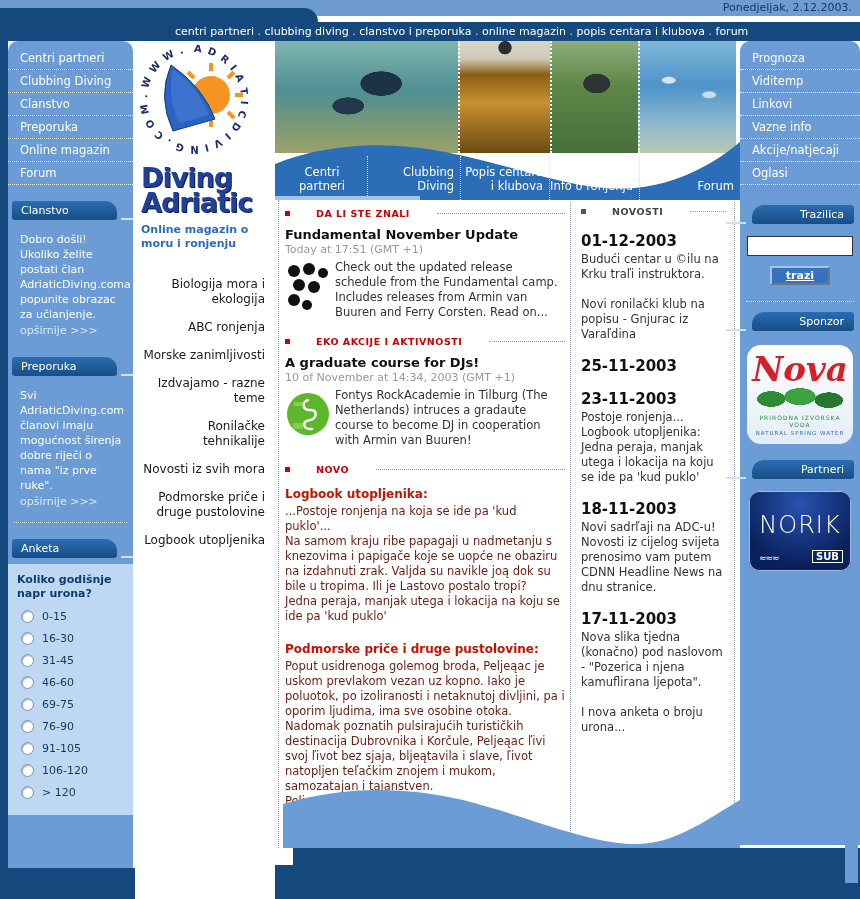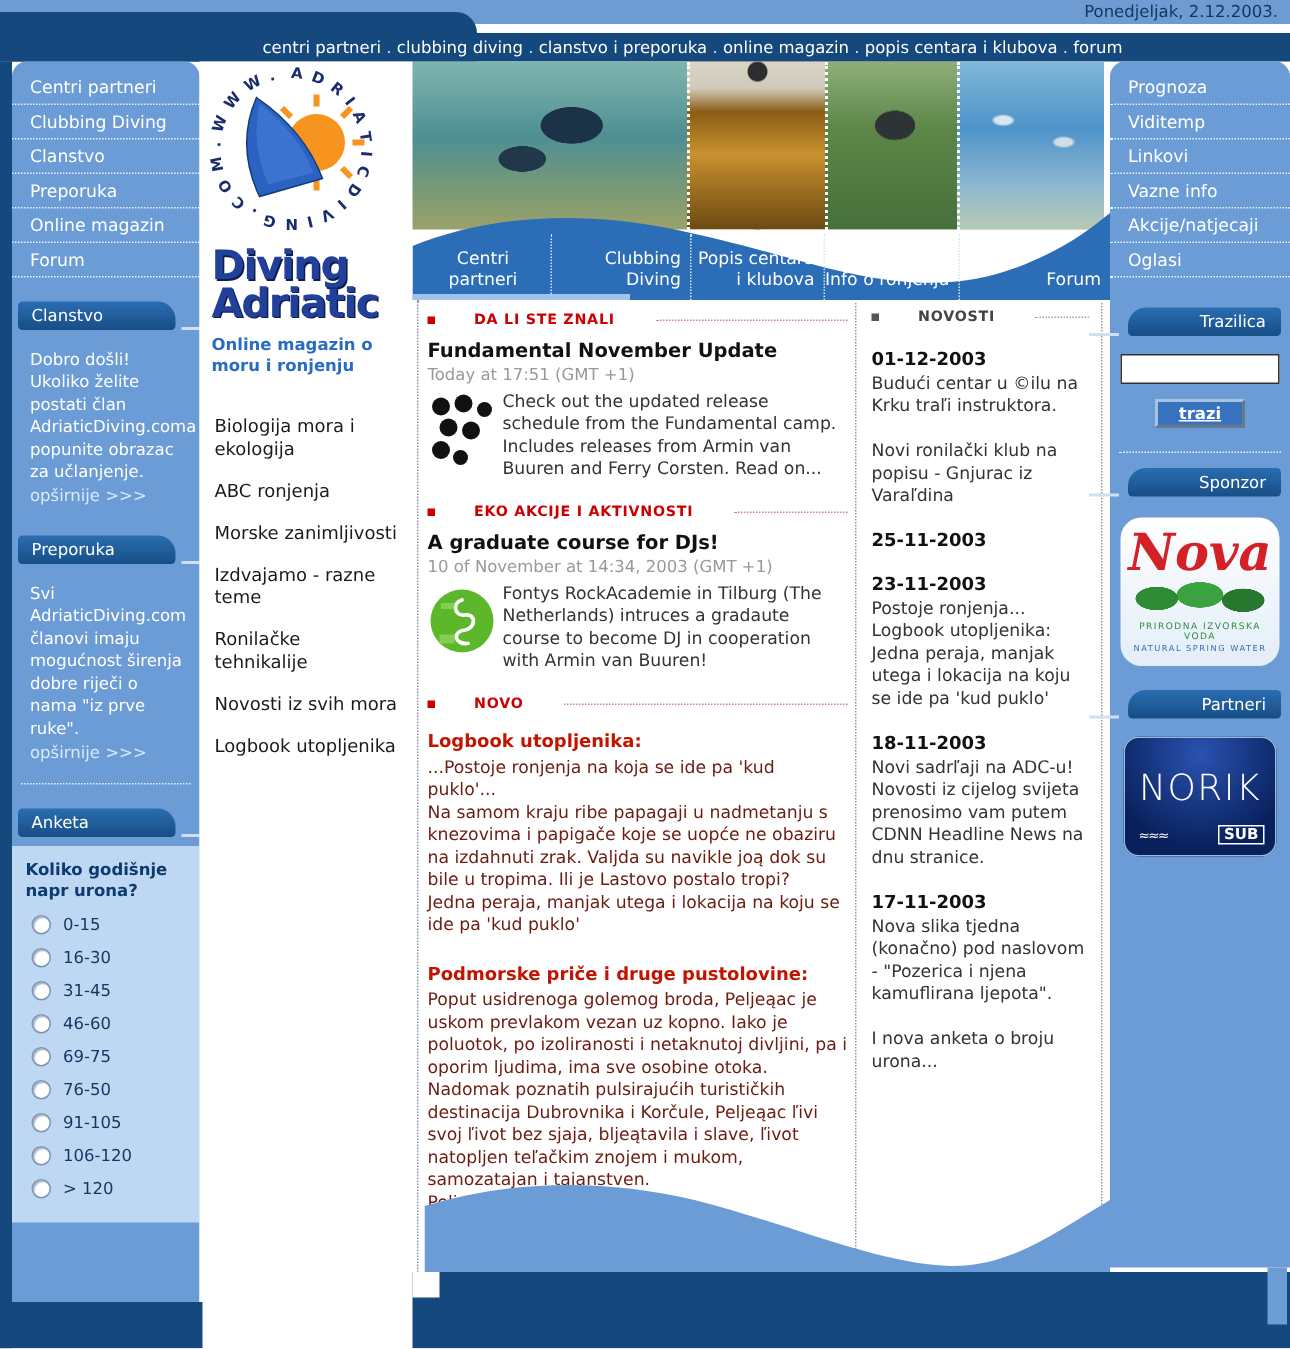--- a/index.html
+++ b/index.html
@@ -28,21 +28,21 @@
   .anketa .q{font-size:11px;font-weight:bold;color:#0d3a70;line-height:14px;}
   .opt{display:flex;align-items:center;margin-top:9px;font-size:11px;color:#16355e;cursor:pointer;}
   .radio{width:11px;height:11px;border-radius:50%;background:#fff;border:1px solid #7e93ad;
          box-shadow:inset 1px 1px 1px #9fb2c8;margin:0 8px 0 4px;flex:none;}
   
   .logocol{position:absolute;left:133px;top:41px;width:142px;height:858px;background:#fff;}
   .brand-title{padding:2px 0 0 8px;font-size:27px;line-height:25px;font-weight:bold;color:#20409a;
                letter-spacing:-1px;text-shadow:1px 1px 0 #101c4d;}
   .brand-sub{padding:8px 0 0 8px;font-size:11px;font-weight:bold;color:#2a6cc0;line-height:14px;width:125px;}
   .topic-menu{margin-top:26px;}
-  .topic-menu .ti{padding:0 10px 13px 10px;font-size:12px;color:#1a1a1a;line-height:15px;cursor:pointer;}
+  .topic-menu .ti{padding:0 10px 13px 10px;font-size:12px;color:#1a1a1a;line-height:15px;cursor:pointer;text-align:right;}
   
   .photos{position:absolute;left:275px;top:41px;width:465px;height:112px;display:flex;}
   .ph{height:112px;}
   .ph + .ph{border-left:2px dotted #fff;}
   .ph1{width:183px;background:
        radial-gradient(ellipse 34px 20px at 58% 38%, #1c3347 0 60%, transparent 62%),
        radial-gradient(ellipse 26px 14px at 40% 58%, #20384a 0 60%, transparent 62%),
        linear-gradient(180deg,#7fb5b0 0%,#4e8f92 45%,#7c9a74 78%,#9aa26b 100%);}
   .ph2{width:90px;background:
        radial-gradient(circle 7px at 50% 6%, #2e2e2e 0 90%, transparent),
@@ -76,21 +76,21 @@
   .art-title{margin-top:8px;font-size:13px;font-weight:bold;color:#111;cursor:pointer;}
   .art-date{font-size:11px;color:#999;margin-top:1px;}
   .art-row{display:flex;margin-top:4px;}
   .art-icon{flex:none;width:50px;padding-top:2px;}
   .art-body{font-size:11.5px;color:#333;line-height:15px;}
   .novo-h{margin-top:12px;font-size:12px;font-weight:bold;color:#c31400;cursor:pointer;}
   .novo-b{margin-top:3px;font-size:11.5px;color:#6b1d12;line-height:15px;white-space:pre-line;}
   
   .news{position:absolute;left:570px;top:202px;width:165px;box-sizing:border-box;
         border-left:1px dotted #8897ab;border-right:1px dotted #8897ab;padding:0 8px 20px 10px;min-height:655px;}
-  .news-date{margin-top:15px;font-size:12px;font-weight:bold;color:#111;}
+  .news-date{margin-top:15px;font-size:15px;font-weight:bold;color:#111;}
   .news-text{margin-top:2px;font-size:11.5px;color:#333;line-height:15px;white-space:pre-line;}
   
   .rsb{position:absolute;left:740px;top:41px;width:120px;height:804px;background:#6c9cd6;border-radius:10px 10px 0 0;}
   .side-tab-r{margin:20px 6px 6px auto;width:92px;height:19px;background:linear-gradient(#2a6db1,#174e86);
               border-radius:12px 3px 3px 3px;color:#fff;font-size:11px;line-height:19px;
               text-align:right;padding-right:10px;position:relative;}
   .side-tab-r::before{content:"";position:absolute;left:-26px;bottom:0;width:20px;height:2px;background:#cfe0f4;}
   .search-input{display:block;margin:12px auto 0;width:98px;height:16px;border:1px solid #333;background:#fff;font-size:11px;padding:1px 3px;}
   .search-btn{display:block;margin:10px auto 0;background:#3672bd;color:#fff;font-weight:bold;font-size:11px;
               text-decoration:underline;border:2px outset #a9c2e0;padding:1px 14px;cursor:pointer;
@@ -172,21 +172,21 @@
       <div class="opt">
           <span class="radio"></span>
           <span>46-60</span>
         </div>
       <div class="opt">
           <span class="radio"></span>
           <span>69-75</span>
         </div>
       <div class="opt">
           <span class="radio"></span>
-          <span>76-50</span>
+          <span>76-90</span>
         </div>
       <div class="opt">
           <span class="radio"></span>
           <span>91-105</span>
         </div>
       <div class="opt">
           <span class="radio"></span>
           <span>106-120</span>
         </div>
       <div class="opt">
@@ -227,20 +227,21 @@
     </div>
     <div class="brand-sub">Online magazin o moru i ronjenju</div>
 
     <div class="topic-menu">
       <div class="ti">Biologija mora i ekologija</div>
       <div class="ti">ABC ronjenja</div>
       <div class="ti">Morske zanimljivosti</div>
       <div class="ti">Izdvajamo - razne teme</div>
       <div class="ti">Ronilačke tehnikalije</div>
       <div class="ti">Novosti iz svih mora</div>
+      <div class="ti">Podmorske priče i druge pustolovine</div>
       <div class="ti">Logbook utopljenika</div>
     </div>
   </div>
 
   <div class="photos">
     <div class="ph ph1"></div>
     <div class="ph ph2"></div>
     <div class="ph ph3"></div>
     <div class="ph ph4"></div>
   </div>

